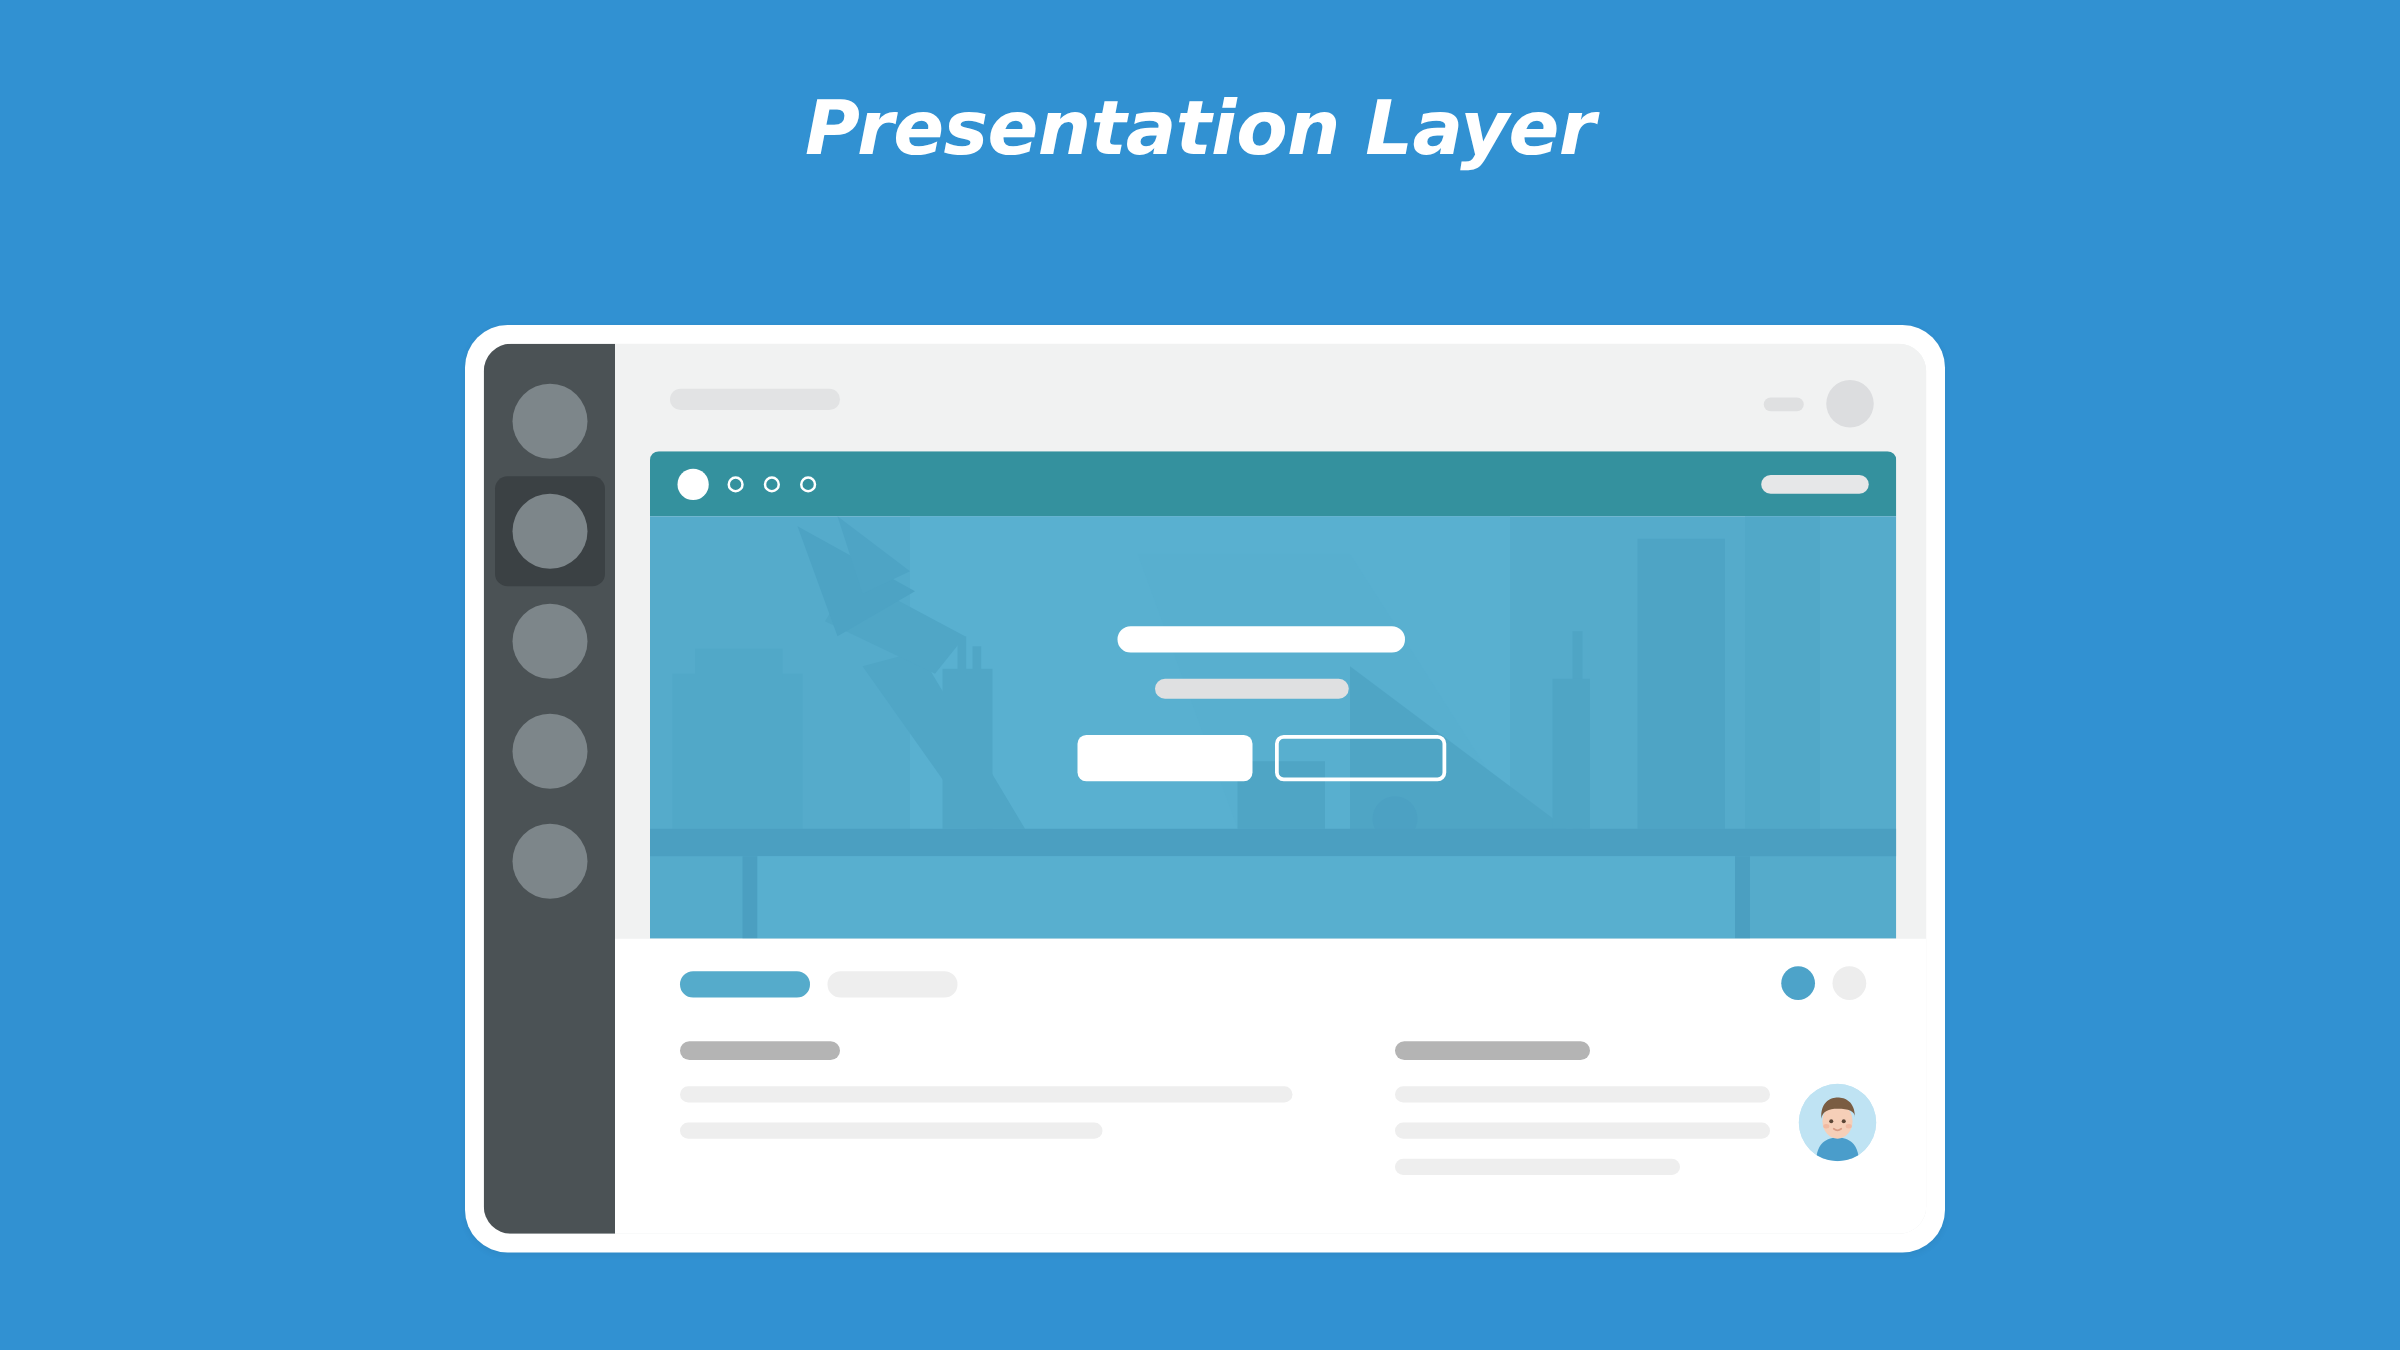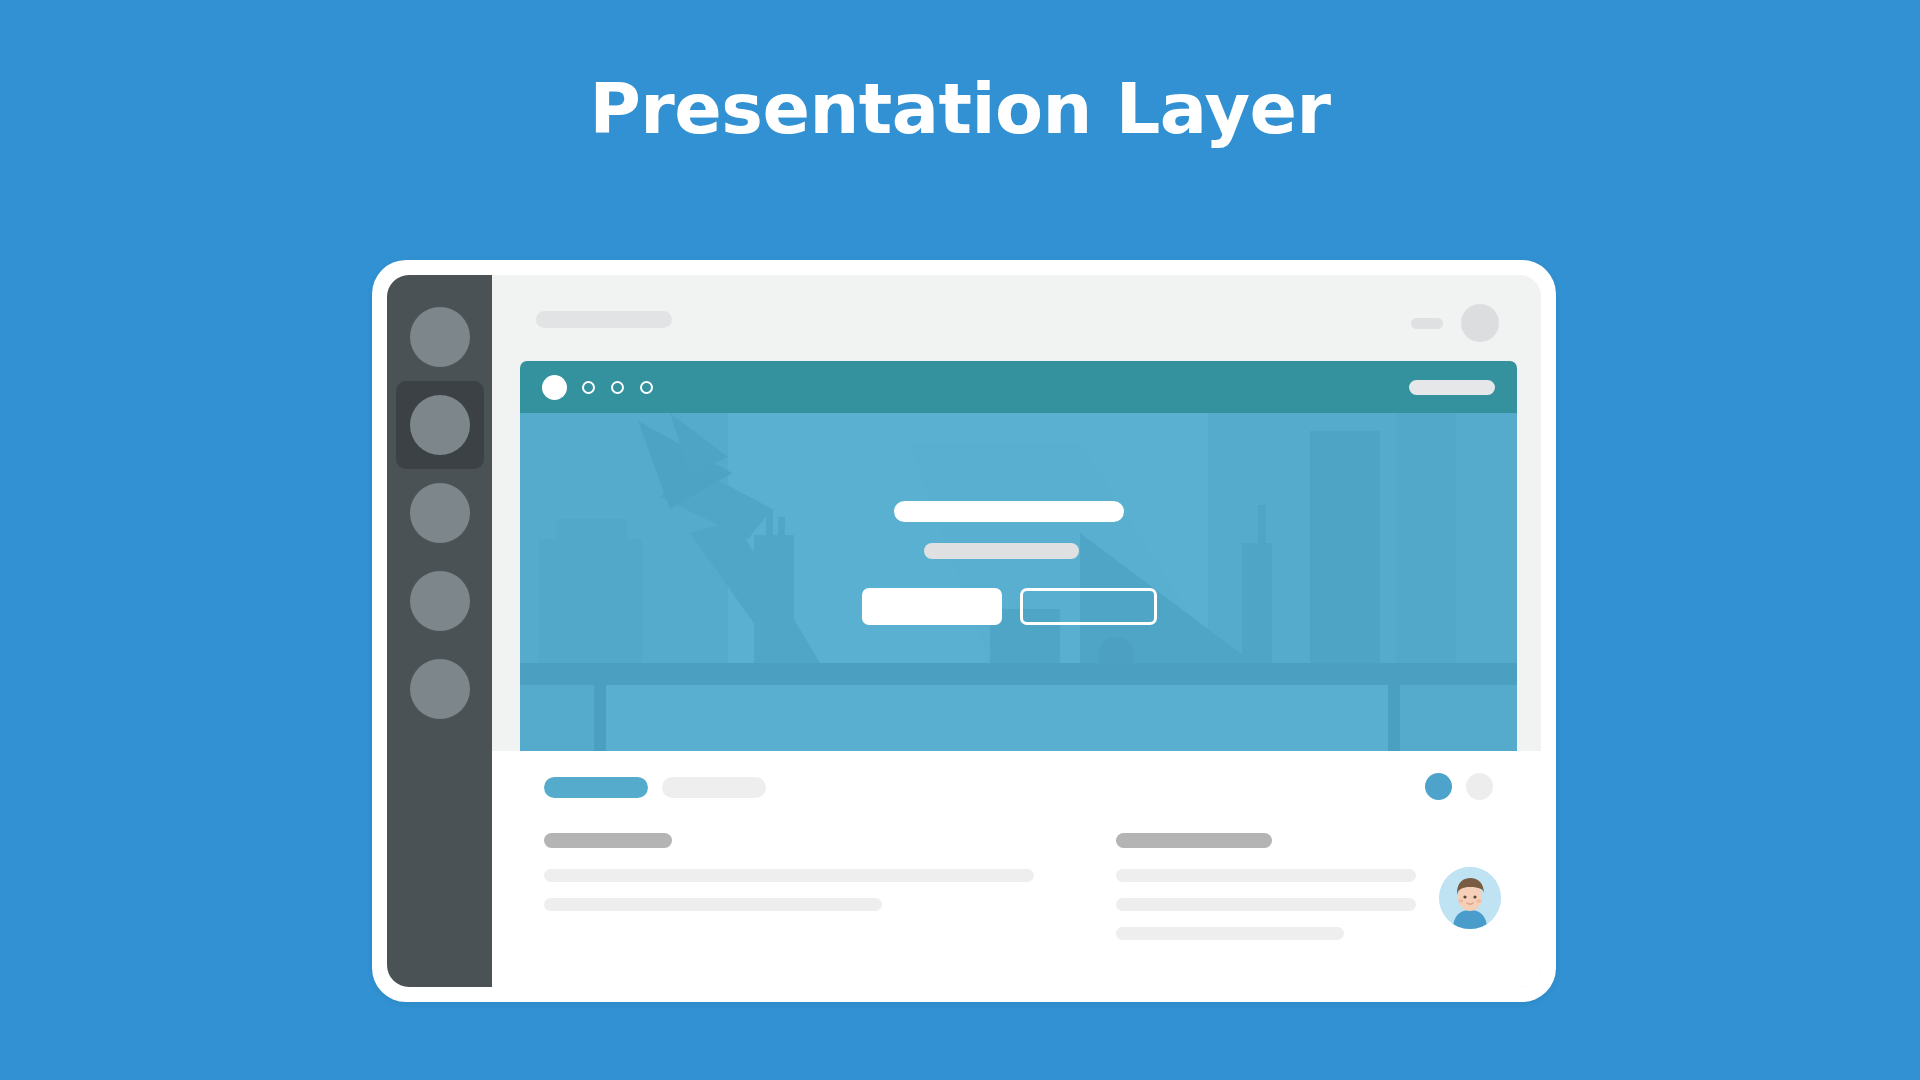--- a/index.html
+++ b/index.html
@@ -7,23 +7,24 @@
     width:1920px; height:1080px;
     overflow:hidden;
     font-family:"Liberation Sans", sans-serif;
   }
   body { background:#3191d2; position:relative; }
 
   
   .page-title{
     position:absolute; top:68px; left:0; width:1920px;
     text-align:center;
-    font-size:70px; font-weight:bold; letter-spacing:-0.5px;
+    font-size:60px; font-weight:bold; letter-spacing:-0.5px;
     color:#ffffff;
     font-family:"DejaVu Sans", sans-serif;
+    font-style:italic;
   }
 
   
   .device-frame{
     position:absolute;
     left:372px; top:260px;
     width:1184px; height:742px;
     background:#ffffff;
     border-radius:34px;
     overflow:hidden;

